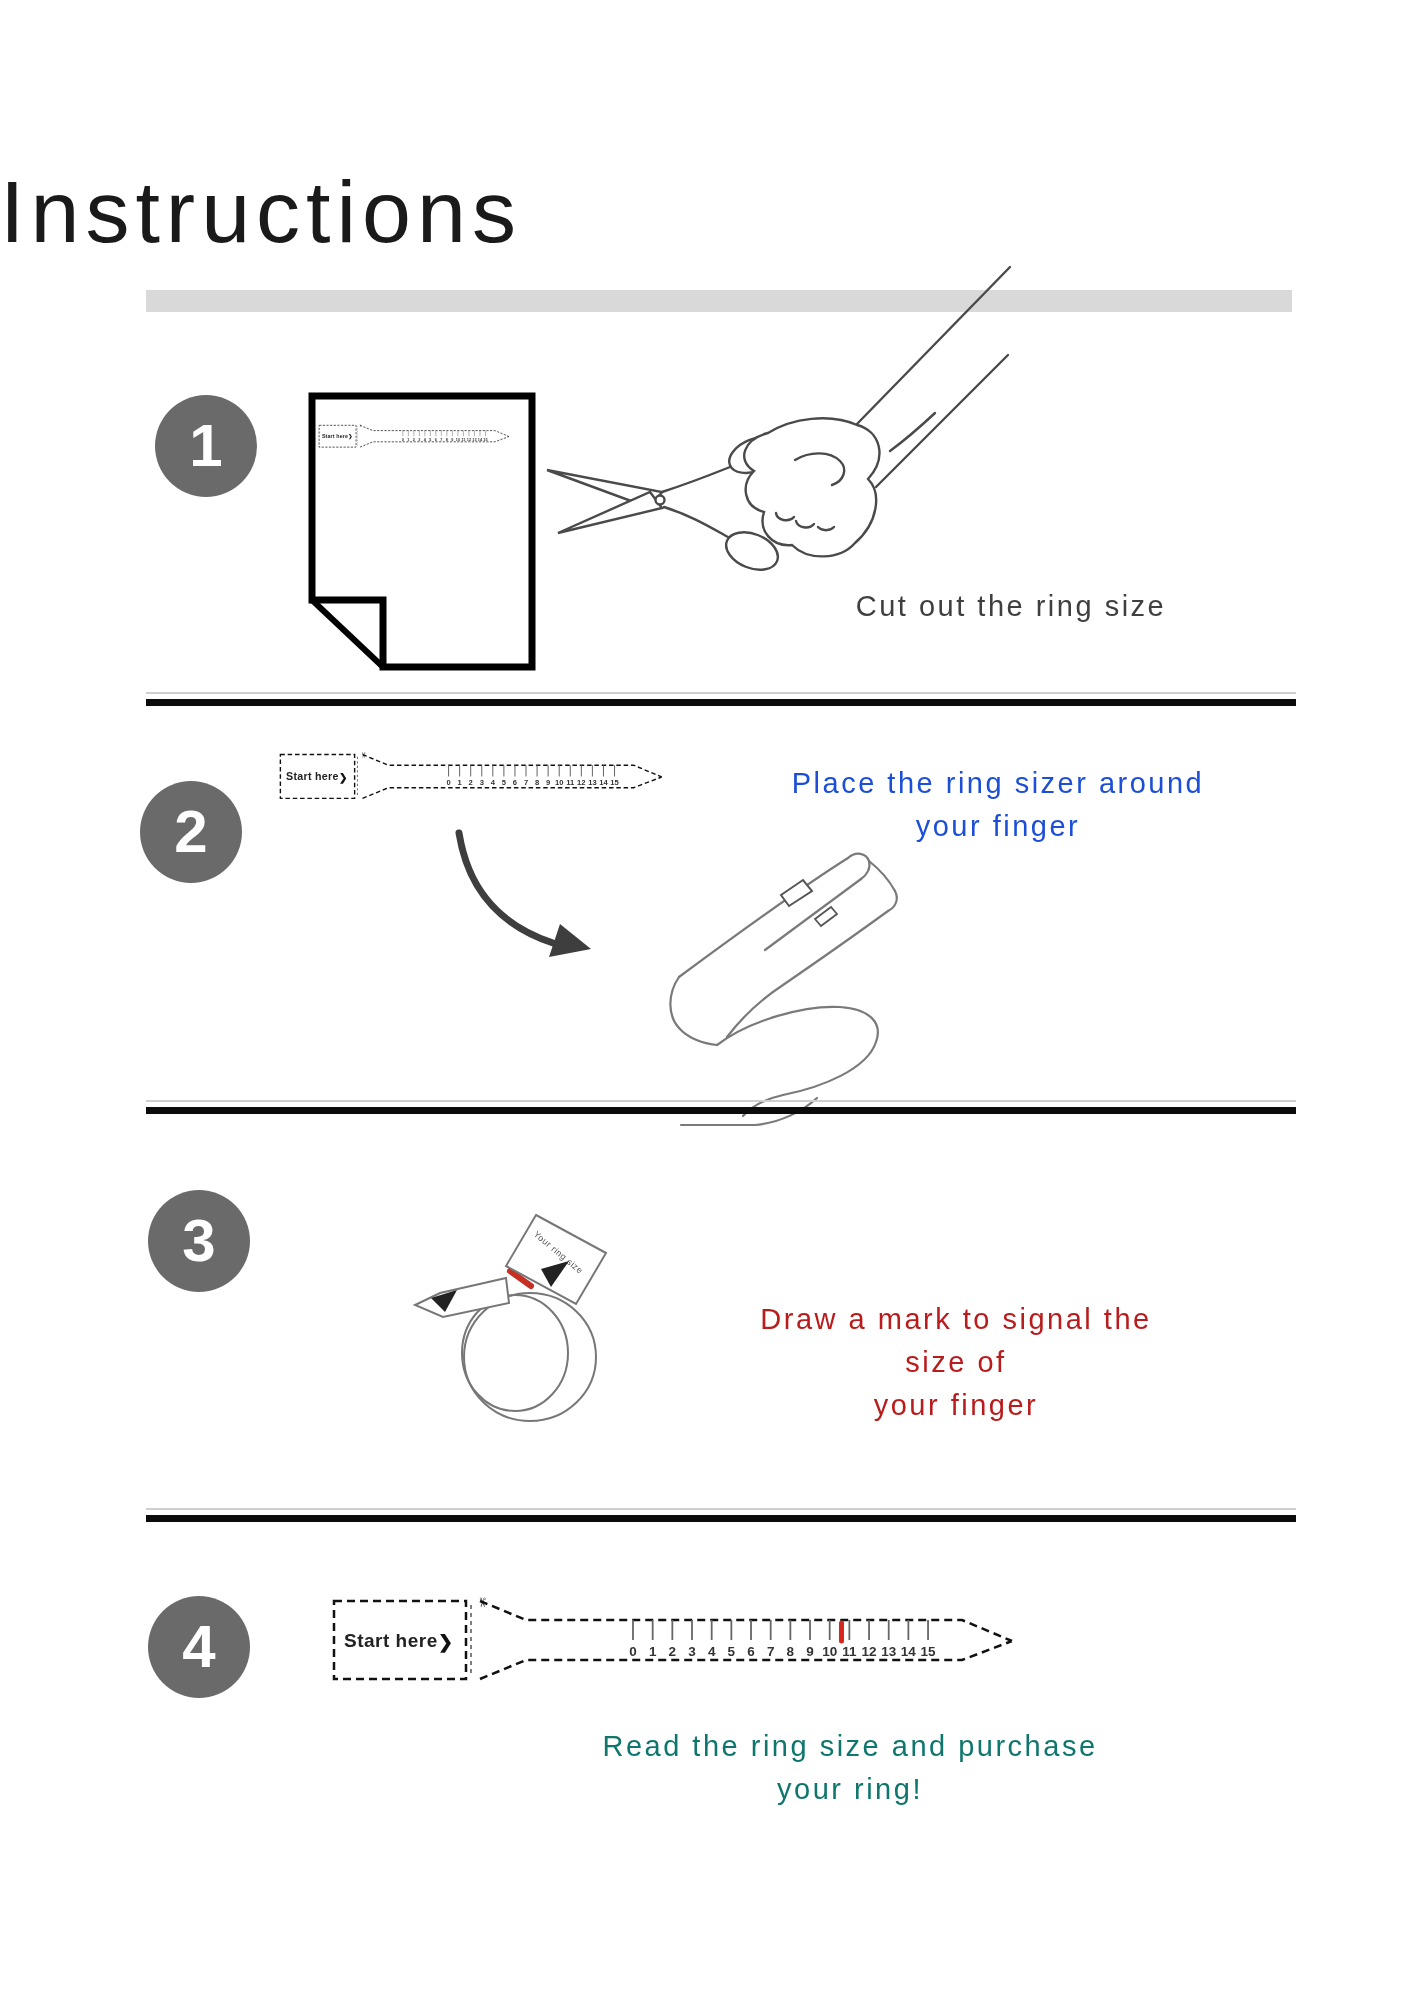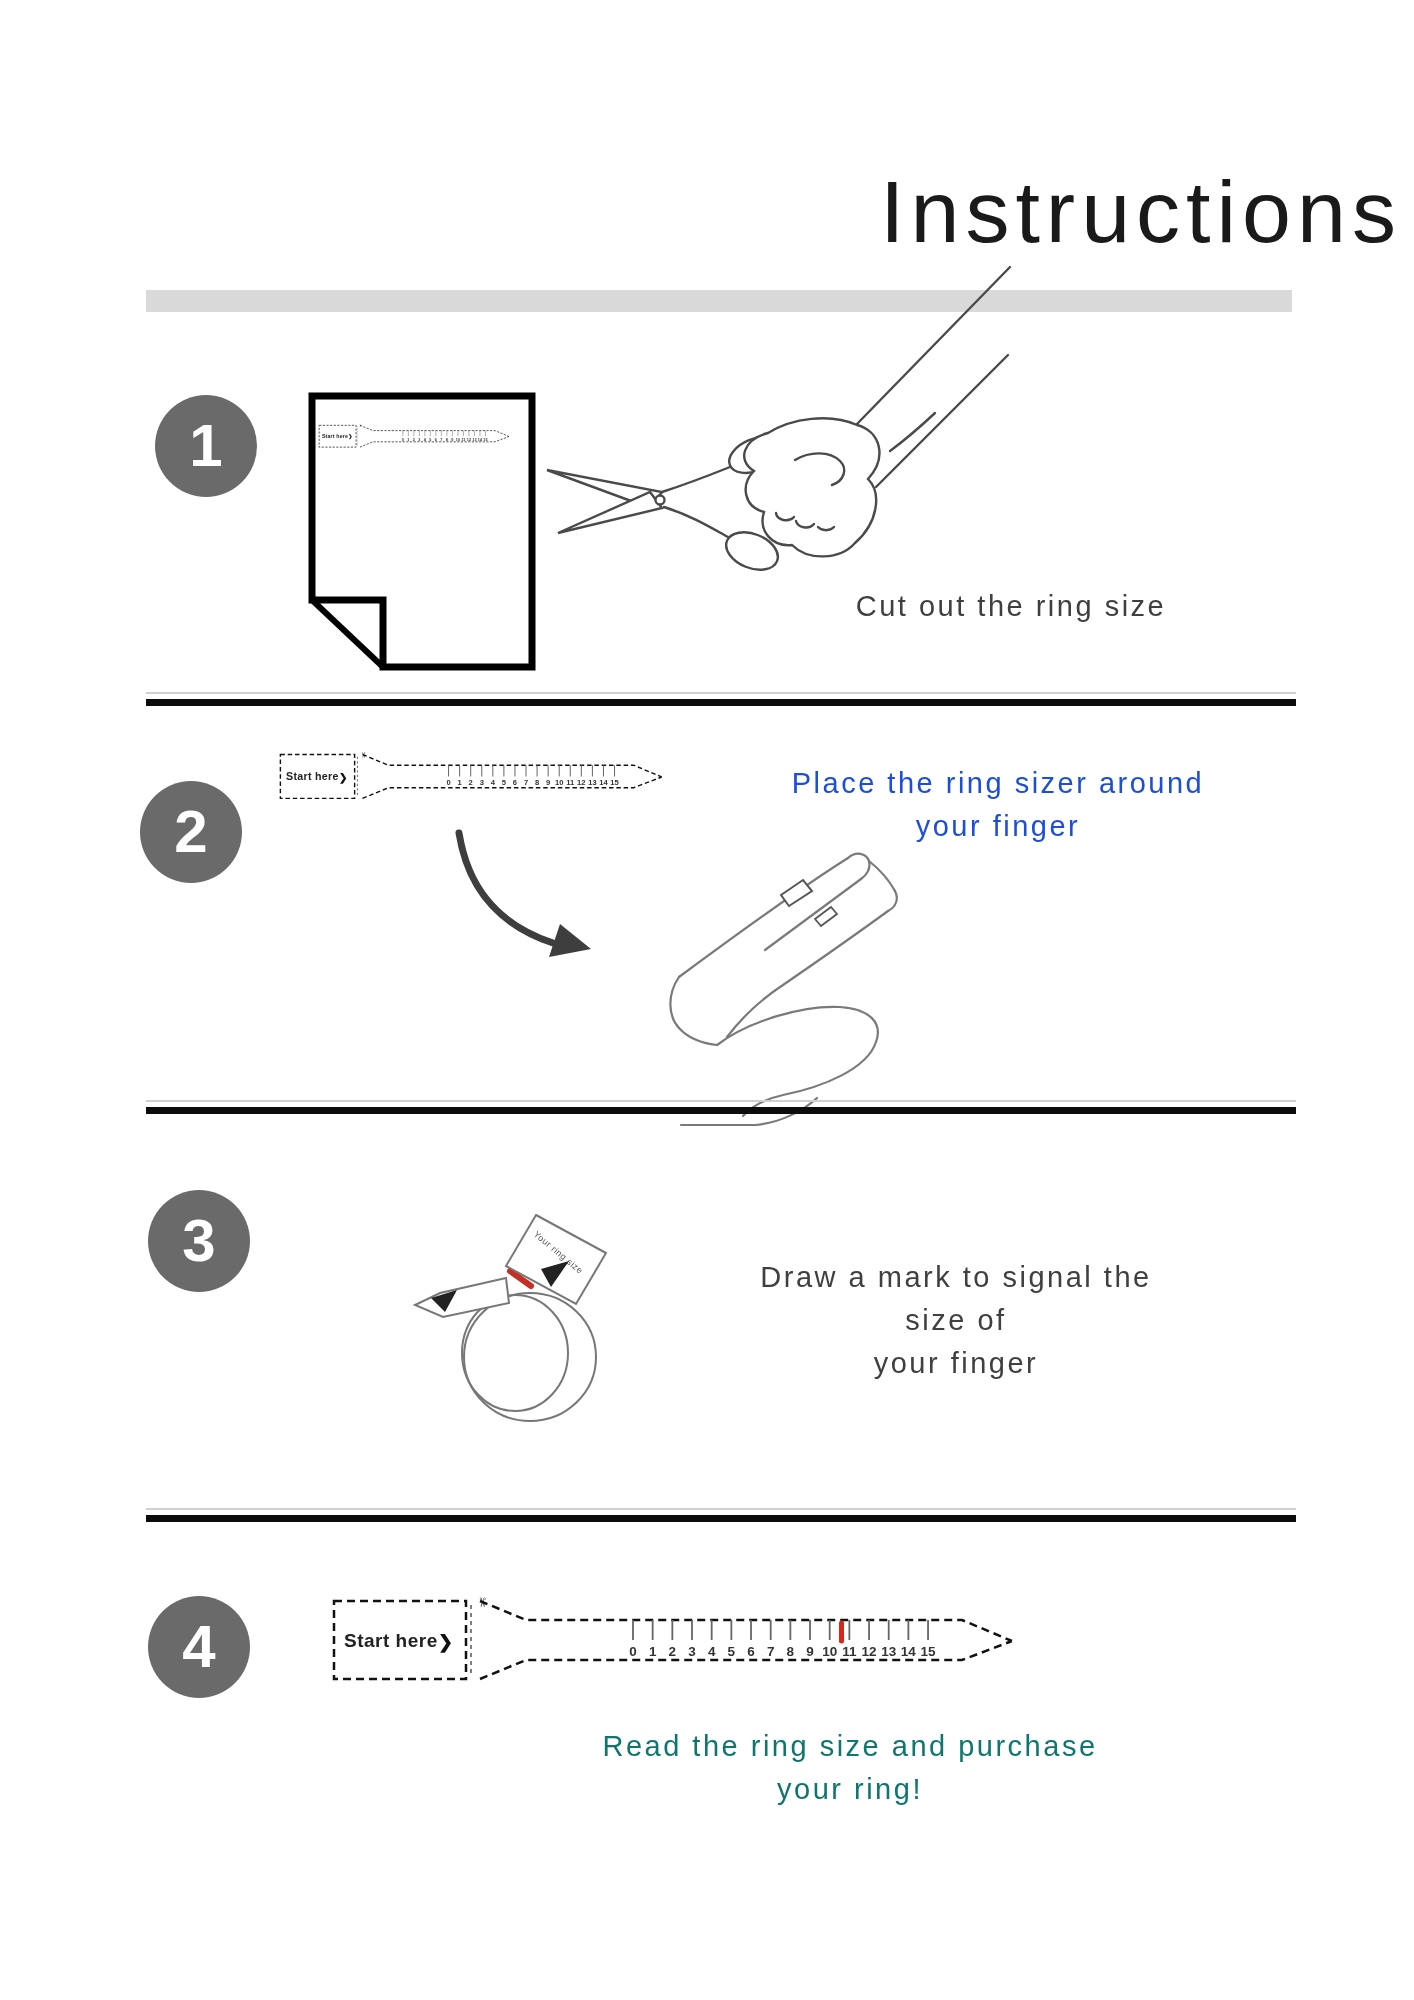--- a/index.html
+++ b/index.html
@@ -1,18 +1,18 @@
 <!DOCTYPE html>
 <html><head>
 <meta charset="utf-8">
 <style>
   html,body{margin:0;padding:0;background:#fff;}
   .page{position:relative;width:1414px;height:2000px;background:#fff;overflow:hidden;
         font-family:"Liberation Sans",sans-serif;}
-  .title{position:absolute;left:0;right:12px;top:168px;text-align:right;
+  .title{position:absolute;left:0;right:0;top:168px;text-align:left;
          font-size:88px;font-weight:400;letter-spacing:6px;color:#1a1a1a;line-height:1;}
   .title-bar{position:absolute;left:146px;top:290px;width:1146px;height:22px;background:#d9d9d9;}
   .badge{position:absolute;width:102px;height:102px;border-radius:50%;background:#6a6a6a;
          display:flex;align-items:center;justify-content:center;}
   .badge span{color:#fff;font-size:60px;font-weight:bold;line-height:1;}
   .divider{position:absolute;left:146px;width:1150px;}
   .divider .thin{height:2px;background:#cfcfcf;margin-bottom:5px;}
   .divider .thick{height:7px;background:#0c0c0c;}
   .caption{position:absolute;transform:translateX(-50%);color:#3f3f3f;font-size:29px;
            letter-spacing:2.5px;line-height:43px;text-align:center;white-space:pre-line;}
@@ -193,21 +193,21 @@
       <ellipse cx="120" cy="148" rx="53" ry="58" fill="none" stroke="#777" stroke-width="2"></ellipse>
       <path d="M111,73 L45,88 L20,100 L48,112 L114,98 Z" fill="#fff" stroke="#777" stroke-width="2"></path>
       <polygon points="36,93 62,85 50,107" fill="#222"></polygon>
       <path d="M115,66 L136,81" stroke="#c62f24" stroke-width="6" stroke-linecap="round"></path>
       <path d="M119,59 L140,74" stroke="#444" stroke-width="2" stroke-linecap="round"></path>
       <polygon points="141,10 211,48 181,99 111,61" fill="#fff" stroke="#777" stroke-width="2"></polygon>
       <text transform="translate(138,30) rotate(40)" font-size="9" fill="#555" letter-spacing="0.5">Your ring size</text>
       <polygon points="146,64 174,56 156,82" fill="#222"></polygon>
     </svg>
 
-    <div class="caption" style="left: 956px; top: 1256px; color: #404040;">Draw a mark to signal the size of
+    <div class="caption" style="left: 956px; top: 1298px; color: #b91c1c;">Draw a mark to signal the size of
 your finger</div>
   </div>
 
   <div class="divider" style="top:1508px;">
     <div class="thin"></div>
       <div class="thick" style="background: rgb(12, 12, 12);"></div>
   </div>
 
   <div>
     <div class="badge" style="left: 148px; top: 1596px; background: rgb(106, 106, 106);">

